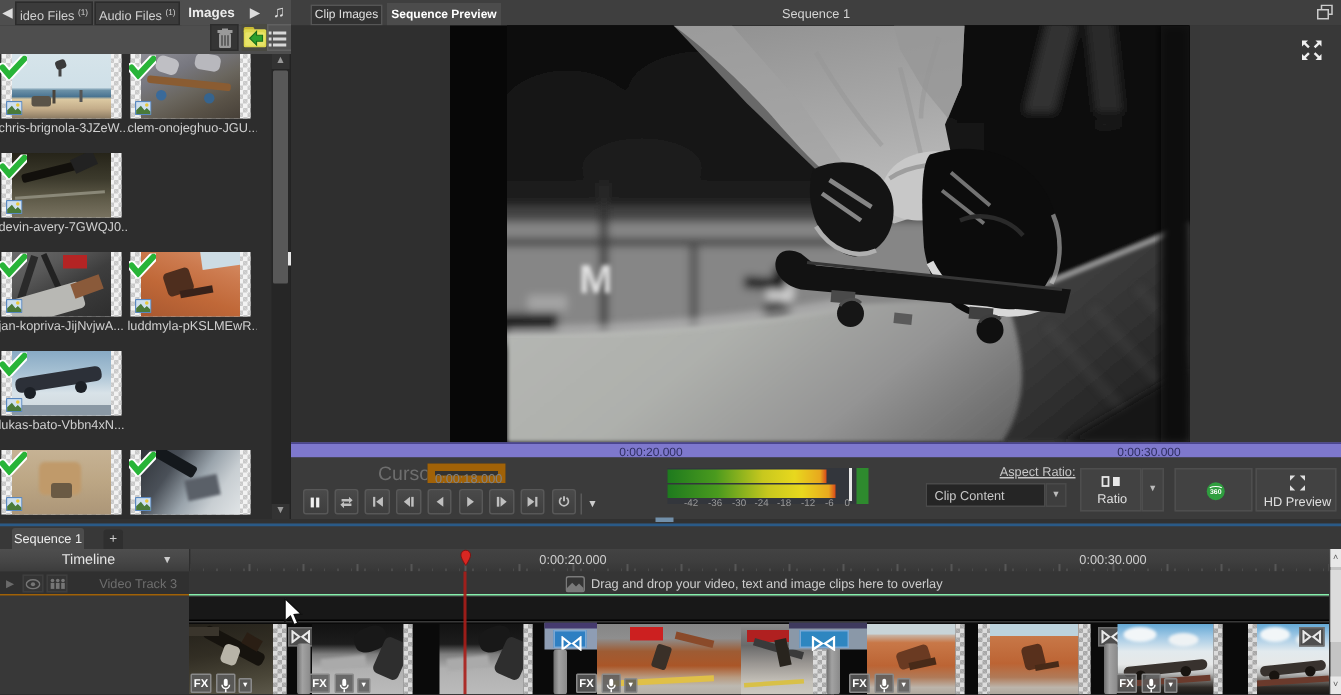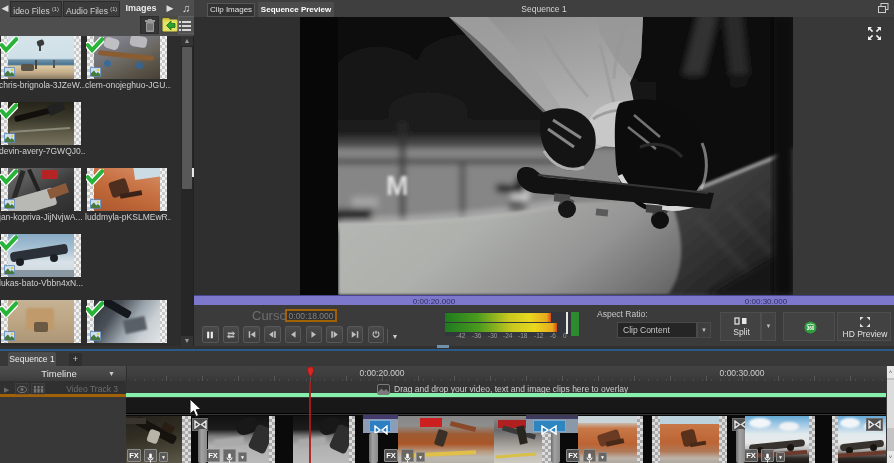--- a/index.html
+++ b/index.html
@@ -375,21 +375,21 @@
   </svg>
 
   <div class="abs" style="left:0;top:295px;width:700px;height:10px;background:#7e78cd;border-top:1px solid #4a4590;">
     <div class="abs" style="left:195px;top:1px;width:90px;height:9px;color:#2e2e60;font-size:8px;line-height:9px;text-align:center;">0:00:20.000</div>
     <div class="abs" style="left:527px;top:1px;width:90px;height:9px;color:#2e2e60;font-size:8px;line-height:9px;text-align:center;">0:00:30.000</div>
   </div>
 
   <div class="abs" style="left:0;top:305px;width:700px;height:44px;background:#3b3b3b;" id="controls">
 
     <div class="abs" style="left:58px;top:5px;width:32px;height:11px;color:#6e6e6e;font-size:13px;line-height:11px;">Cursor:</div>
-    <div class="abs" style="left:91px;top:4px;width:52px;height:13px;background:#313131;border:2px solid #a16207;color:#828282;font-size:8.5px;line-height:11px;text-align:center;">0:00:18.000</div>
+    <div class="abs" style="left:91px;top:4px;width:52px;height:13px;background:#313131;border:5px solid #a16207;color:#828282;font-size:8.5px;line-height:11px;text-align:center;">0:00:18.000</div>
 
     <div class="pbtn" style="left:8px;">
           <svg width="10" height="10" viewBox="0 0 10 10">
             <rect x="1.5" y="1" width="2.6" height="8" fill="#f0f0f0"></rect>
             <rect x="5.9" y="1" width="2.6" height="8" fill="#f0f0f0"></rect>
           </svg>
         </div>
     <div class="pbtn" style="left:28.7px;">
           <svg width="12" height="10" viewBox="0 0 12 10">
             <path d="M2 3.5 h6 l0 -1.8 l3 2.8 l-3 2.8 l0 -1.8 h-6 z" fill="#bfbfbf" transform="translate(0,-1.4)"></path>
@@ -449,30 +449,30 @@
       <span style="position:absolute;left:3px;">-42</span>
           <span style="position:absolute;left:19px;">-36</span>
           <span style="position:absolute;left:35px;">-30</span>
           <span style="position:absolute;left:50px;">-24</span>
           <span style="position:absolute;left:65px;">-18</span>
           <span style="position:absolute;left:81px;">-12</span>
           <span style="position:absolute;left:97px;">-6</span>
           <span style="position:absolute;left:110px;">0</span>
     </div>
 
-    <div class="abs" style="left:403px;top:4px;width:120px;height:11px;color:#c8c8c8;font-size:8.5px;line-height:11px;text-align:left;">Aspect Ratio:</div>
+    <div class="abs" style="left:403px;top:4px;width:120px;height:11px;color:#c8c8c8;font-size:8.5px;line-height:11px;text-align:right;text-decoration:underline;">Aspect Ratio:</div>
     <div class="abs" style="left:423px;top:17px;width:80px;height:16px;background:#252525;border:1px solid #4a4a4a;color:#c8c8c8;font-size:8.5px;line-height:14px;padding-left:5px;">Clip Content</div>
     <div class="abs" style="left:503px;top:17px;width:14px;height:16px;background:#3e3e3e;border:1px solid #4a4a4a;color:#bbb;font-size:6px;line-height:14px;text-align:center;">▼</div>
 
     <div class="abs" style="left:526px;top:7px;width:41px;height:29px;background:#424242;border:1px solid #4e4e4e;">
       <svg class="abs" style="left:13px;top:4px;" width="14" height="8" viewBox="0 0 14 8">
             <rect x="1" y="1" width="4" height="6" fill="none" stroke="#e8e8e8" stroke-width="1.2"></rect>
             <rect x="8" y="1" width="4.5" height="6" fill="#e8e8e8"></rect>
           </svg>
-      <div class="abs" style="left:0;top:14px;width:41px;height:11px;color:#e0e0e0;font-size:8.5px;line-height:11px;text-align:center;">Split</div>
+      <div class="abs" style="left:0;top:14px;width:41px;height:11px;color:#e0e0e0;font-size:8.5px;line-height:11px;text-align:center;">Ratio</div>
     </div>
     <div class="abs" style="left:567px;top:7px;width:15px;height:29px;background:#424242;border:1px solid #4e4e4e;color:#bbb;font-size:6px;line-height:27px;text-align:center;">▼</div>
 
     <div class="abs" style="left:589px;top:7px;width:52px;height:29px;background:#424242;border:1px solid #4e4e4e;">
       <svg class="abs" style="left:20px;top:8px;" width="13" height="13" viewBox="0 0 13 13">
             <circle cx="6.5" cy="6.5" r="6" fill="#2f9e3f"></circle>
             <text x="6.5" y="8.6" font-size="4.6" font-weight="bold" fill="#fff" text-anchor="middle" font-family="Liberation Sans">360</text>
             <path d="M2.5 4.2 a5.2 2.4 0 0 1 8 0" fill="none" stroke="#fff" stroke-width="0.8"></path>
           </svg>
     </div>
@@ -510,21 +510,21 @@
     <div class="abs" style="left:0;top:13px;width:760px;height:2px;background:repeating-linear-gradient(90deg,transparent 0px,transparent 8px,#4a4a4a 8px,#4a4a4a 9px);"></div>
     <div class="abs" style="left:205px;top:1px;width:100px;height:12px;color:#cfcfcf;font-size:8.5px;line-height:12px;text-align:center;">0:00:20.000</div>
     <div class="abs" style="left:565px;top:1px;width:100px;height:12px;color:#cfcfcf;font-size:8.5px;line-height:12px;text-align:center;">0:00:30.000</div>
   </div>
 
   <svg class="abs" style="left:306px;top:20px;" width="9" height="12" viewBox="0 0 9 12">
         <path d="M4.5 0.8 A3.2 3.2 0 0 1 7.7 4 C7.7 6.4 4.5 11 4.5 11 C4.5 11 1.3 6.4 1.3 4 A3.2 3.2 0 0 1 4.5 0.8 Z" fill="#d82722" stroke="#7e100e" stroke-width="0.6"></path>
       </svg>
   <div class="abs" style="left:309px;top:35px;width:1.6px;height:82px;background:rgba(170,30,26,0.9);z-index:40;"></div>
 
-  <div class="abs" style="left:0;top:35px;width:126px;height:16px;background:#303030;border-bottom:3px solid #a16207;">
+  <div class="abs" style="left:0;top:35px;width:126px;height:16px;background:#303030;border-bottom:1px solid #a16207;">
     <div class="abs" style="left:4px;top:4px;width:8px;height:9px;color:#6a6a6a;font-size:7px;line-height:9px;">▶</div>
     <div class="trkbtn" style="left:15px;top:2px;opacity:0.45;">
           <svg width="10" height="7" viewBox="0 0 10 7">
             <ellipse cx="5" cy="3.5" rx="4.5" ry="3" fill="none" stroke="#ccc" stroke-width="1"></ellipse>
             <circle cx="5" cy="3.5" r="1.4" fill="#ccc"></circle>
           </svg>
         </div>
     <div class="trkbtn" style="left:31px;top:2px;opacity:0.45;">
           <svg width="11" height="8" viewBox="0 0 11 8">
             <g fill="#ccc">
@@ -532,21 +532,21 @@
               <circle cx="5.5" cy="2" r="1.2"></circle>
               <circle cx="9" cy="2" r="1.2"></circle>
               <rect x="0.8" y="3.6" width="2.4" height="4"></rect>
               <rect x="4.3" y="3.6" width="2.4" height="4"></rect>
               <rect x="7.8" y="3.6" width="2.4" height="4"></rect>
             </g>
           </svg>
         </div>
     <div class="abs" style="left:46px;top:3px;width:72px;height:11px;color:#6e6e6e;font-size:8.5px;line-height:11px;text-align:right;">Video Track 3</div>
   </div>
-  <div class="abs" style="left:126px;top:35px;width:760px;height:16px;background:#353535;border-bottom:4px solid #86efac;">
+  <div class="abs" style="left:126px;top:35px;width:760px;height:16px;background:#353535;border-bottom:1px solid #86efac;">
     <svg class="abs" style="left:251px;top:3px;" width="13" height="11" viewBox="0 0 13 11">
           <rect x="0.5" y="0.5" width="12" height="10" rx="1.5" fill="none" stroke="#7a7a7a" stroke-width="1"></rect>
           <path d="M1 8 L4.5 4.5 L7 7 L9 5 L12 8 L12 10 L1 10 Z" fill="#7a7a7a"></path>
         </svg>
     <div class="abs" style="left:268px;top:3px;width:500px;height:11px;color:#cecece;font-size:8.5px;line-height:11px;">Drag and drop your video, text and image clips here to overlay</div>
   </div>
 
   <div class="abs" style="left:126px;top:52px;width:760px;height:16px;background:#181818;border-bottom:1px solid #000;"></div>
 
   <div class="abs" style="left:126px;top:69px;width:760px;height:48px;background:#0a0a0a;overflow:hidden;" id="track1">

